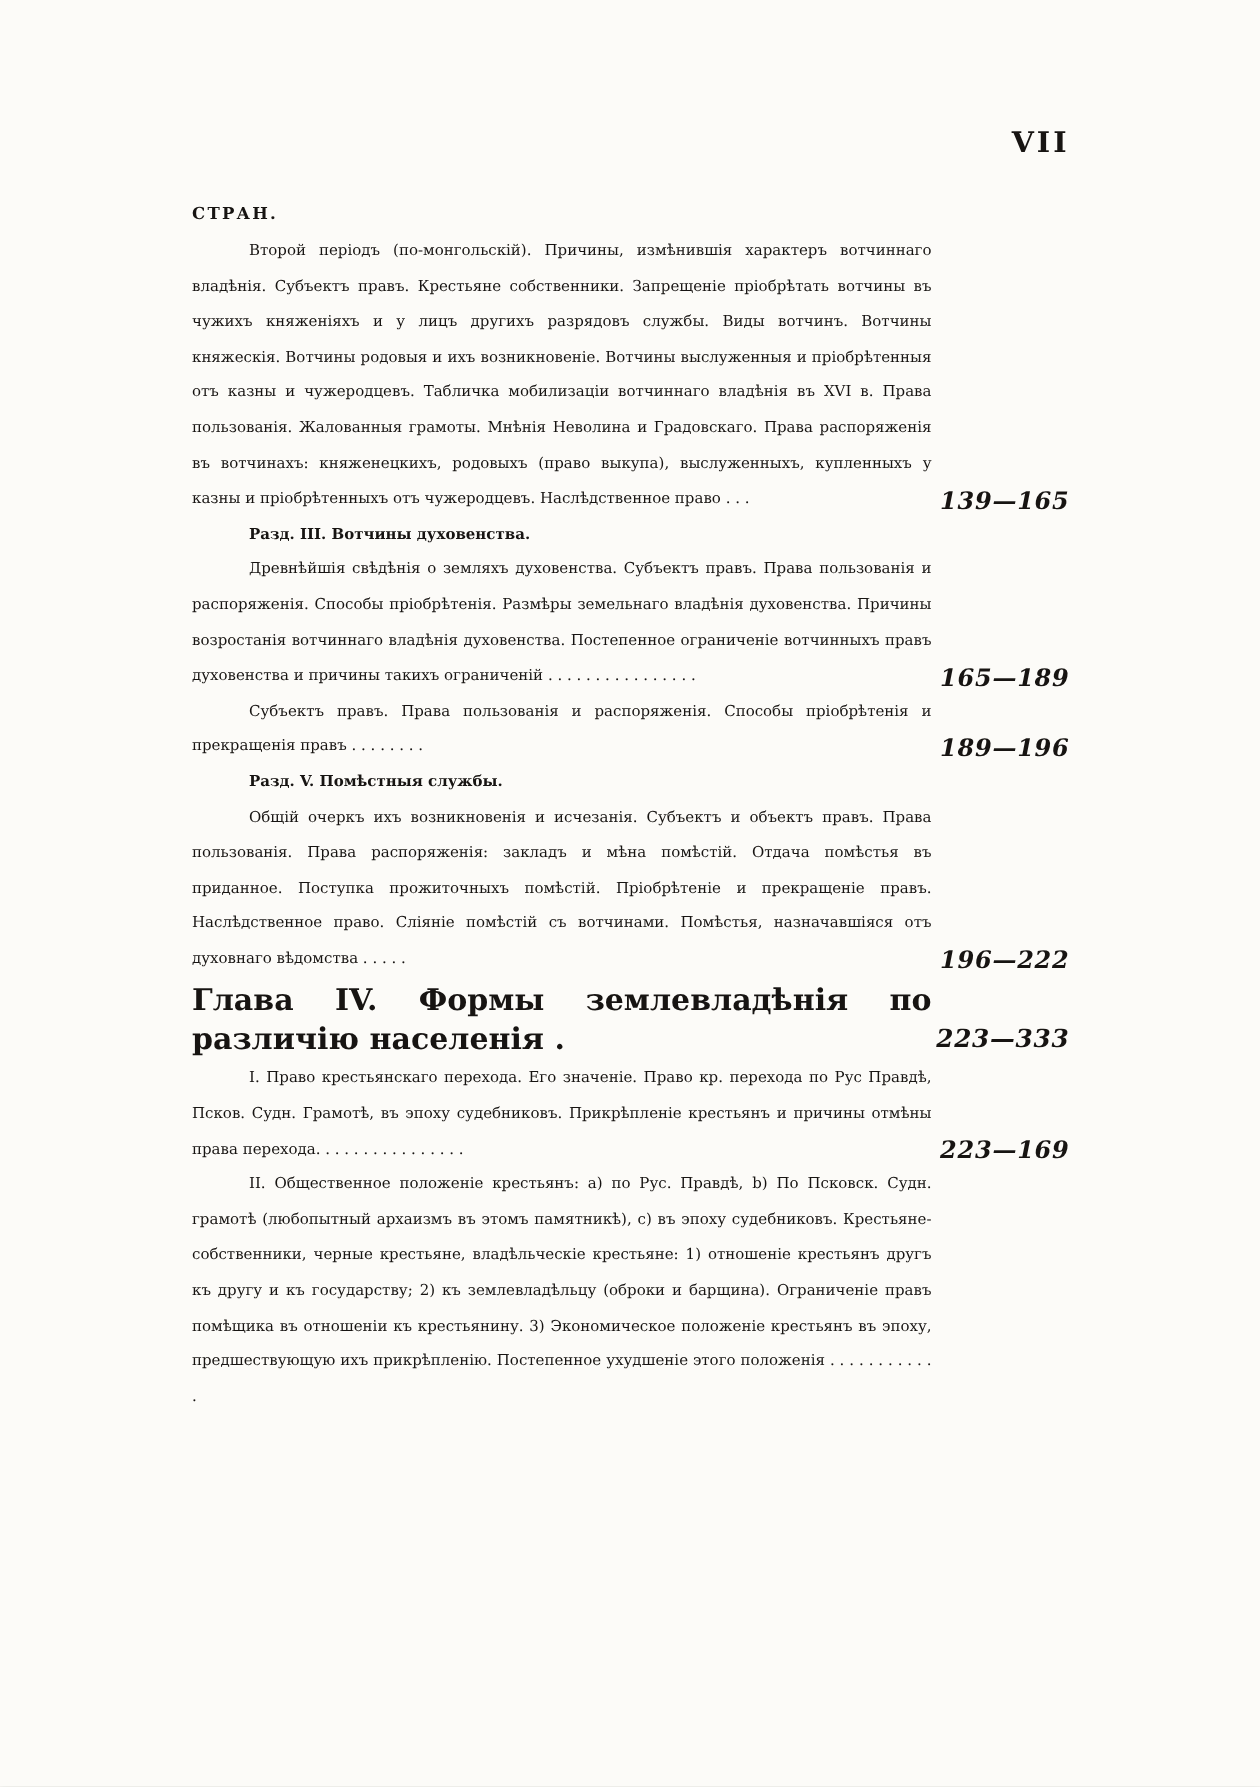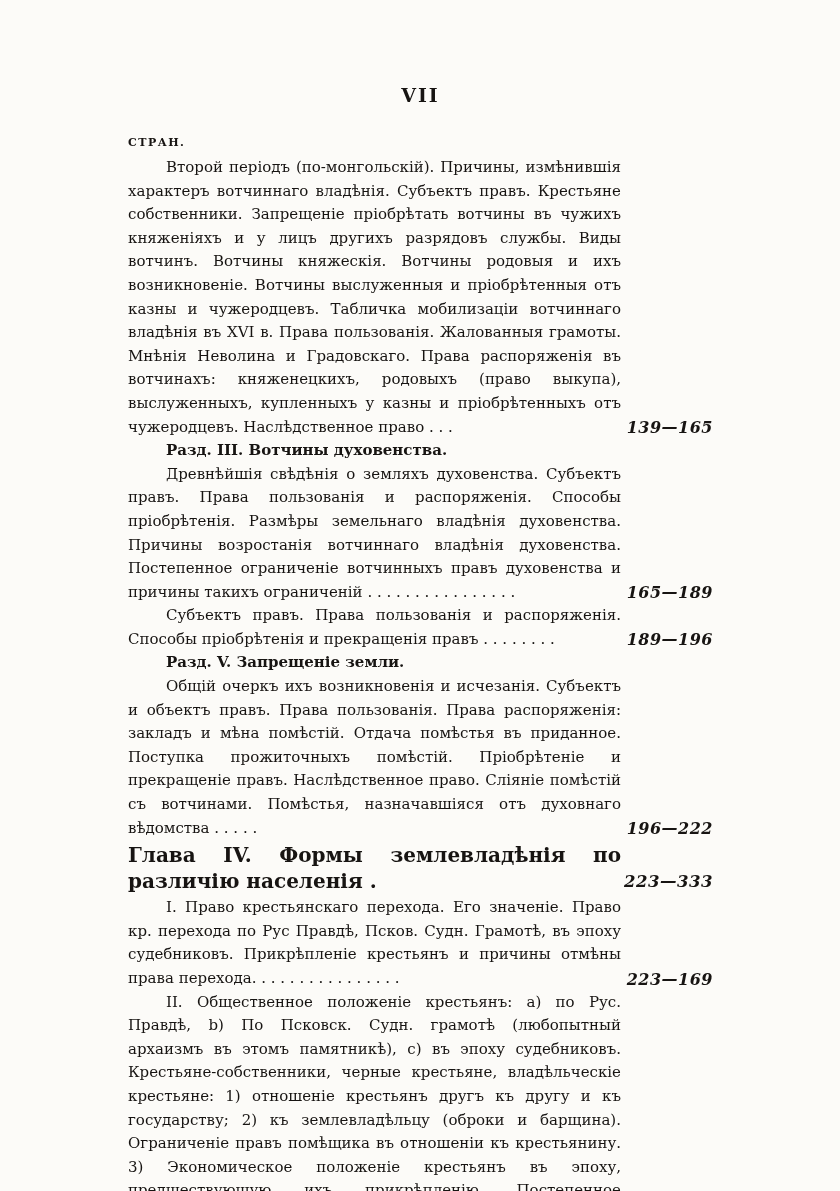--- a/index.html
+++ b/index.html
@@ -18,40 +18,40 @@
     overflow: hidden;
     box-shadow: 0 0 6px rgba(0,0,0,0.15);
   }
   .content {
     position: absolute;
     left: 128px;
     top: 84px;
     width: 585px;
   }
   .folio {
-    text-align: center;
+    text-align: right;
     font-size: 19px;
     font-weight: bold;
     letter-spacing: 2px;
     margin: 0 0 30px 0;
   }
   .col-header {
     text-align: left;
     font-size: 11px;
     font-weight: bold;
     letter-spacing: 1.5px;
     margin: 0 0 7px 0;
   }
   .entry { position: relative; }
   .entry .text {
     margin: 0;
     padding-right: 92px;
     text-align: justify;
     text-indent: 38px;
-    font-size: 15px;
+    font-size: 10px;
     line-height: 23.6px;
   }
   .entry .pages {
     position: absolute;
     right: 0;
     bottom: 2px;
     font-size: 16px;
     font-weight: bold;
     letter-spacing: 0.5px;
     white-space: nowrap;
@@ -92,21 +92,21 @@
       <span class="pages">165—189</span>
     </div>
 
 
     <div class="entry para">
       <p class="text">Субъектъ правъ. Права пользованія и распоряженія. Способы пріобрѣтенія и прекращенія правъ . . . . . . . .</p>
       <span class="pages">189—196</span>
     </div>
 
     <div class="entry section">
-      <p class="text"><span class="sec-label">Разд. V.</span> <span class="sec-title">Запрещеніе земли.</span></p>
+      <p class="text"><span class="sec-label">Разд. V.</span> <span class="sec-title">Помѣстныя службы.</span></p>
     </div>
 
     <div class="entry para">
       <p class="text">Общій очеркъ ихъ возникновенія и исчезанія. Субъектъ и объектъ правъ. Права пользованія. Права распоряженія: закладъ и мѣна помѣстій. Отдача помѣстья въ приданное. Поступка прожиточныхъ помѣстій. Пріобрѣтеніе и прекращеніе правъ. Наслѣдственное право. Сліяніе помѣстій съ вотчинами. Помѣстья, назначавшіяся отъ духовнаго вѣдомства . . . . .</p>
       <span class="pages">196—222</span>
     </div>
 
     <div class="entry chapter">
       <p class="text">Глава IV. Формы землевладѣнія по различію населенія .</p>
       <span class="pages">223—333</span>

